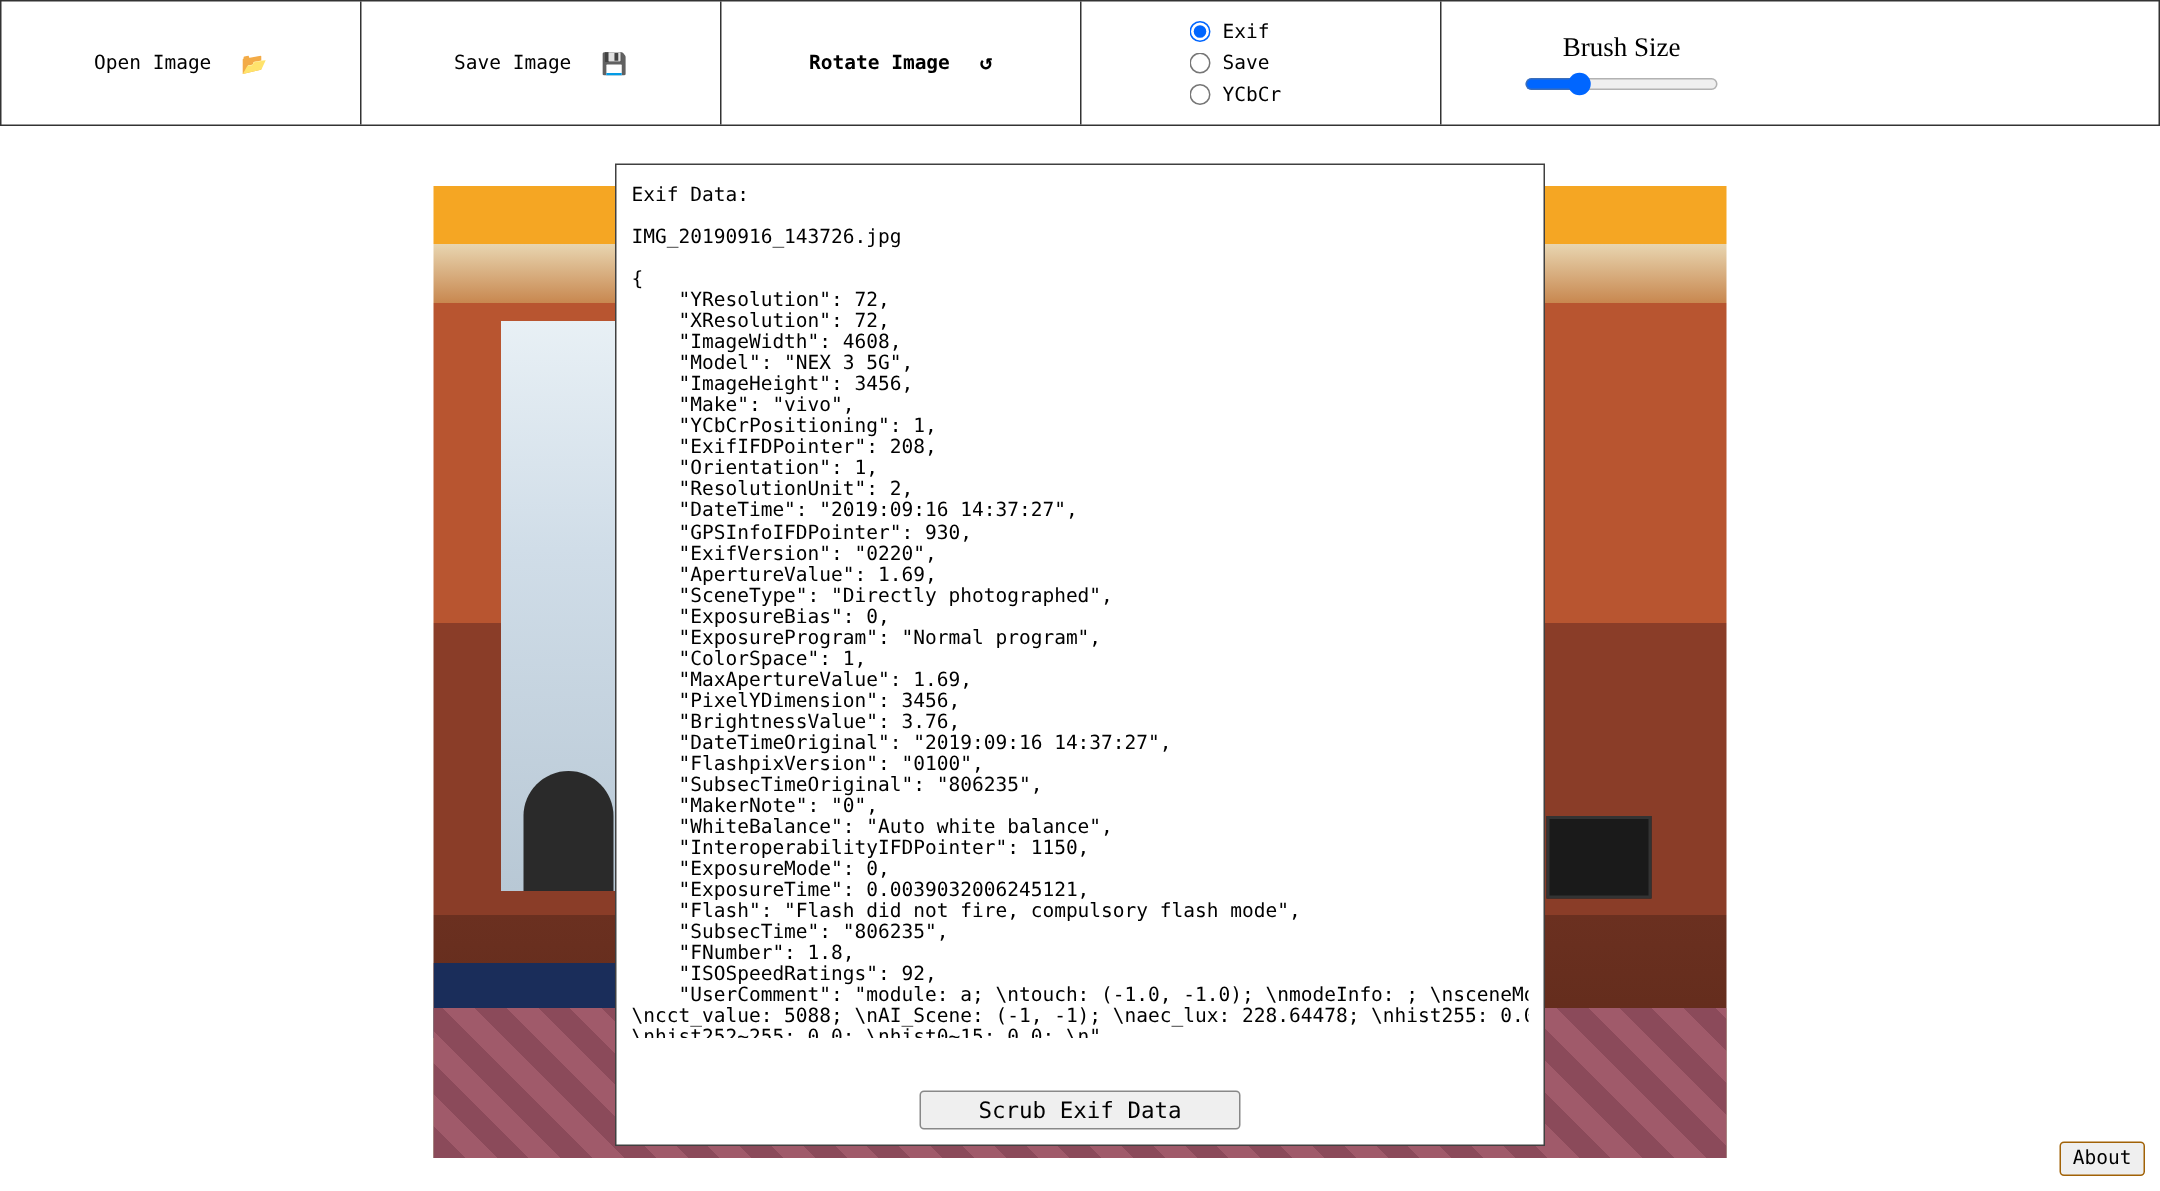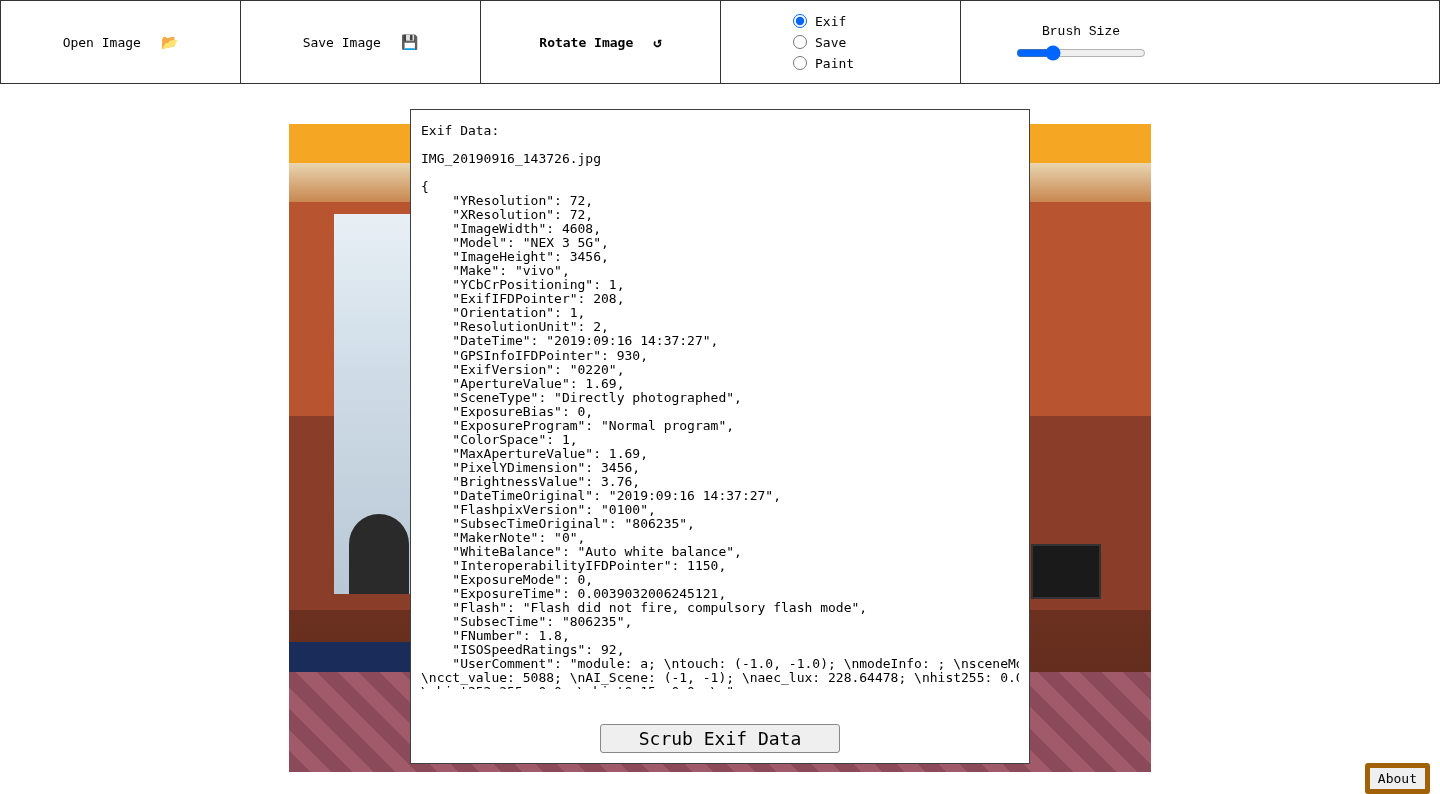--- a/index.html
+++ b/index.html
@@ -46,22 +46,22 @@
       font-family: monospace;
       font-size: 13px;
       padding: 2px 0;
     }
     .radio-row input[type="radio"] {
       width: 14px;
       height: 14px;
       accent-color: #0066ff;
     }
     .slider-label {
-      font-family: Liberation Mono, monospace;
-      font-size: 13px;
+      font-family: Liberation Serif, serif;
+      font-size: 18px;
       margin-bottom: 6px;
     }
     input[type="range"] {
       width: 130px;
       accent-color: #0066ff;
     }
     .btn-label {
       display: flex;
       align-items: center;
       gap: 20px;
@@ -149,36 +149,36 @@
     }
     .exif-text {
       flex: 1;
       overflow: hidden;
       white-space: pre;
     }
     .scrub-btn {
       align-self: center;
       padding: 3px 38px;
       font-family: monospace;
-      font-size: 18px;
+      font-size: 15px;
       background: #efefef;
       border: 1px solid #888;
       border-radius: 3px;
       cursor: pointer;
       margin-top: 4px;
     }
     .about-btn {
       position: absolute;
-      bottom: 0;
+      bottom: 10px;
       right: 10px;
       padding: 3px 8px;
       font-family: monospace;
       font-size: 13px;
       background: #efefef;
-      border: 5px solid #a16207;
+      border: 1px solid #a16207;
       border-radius: 3px;
       cursor: pointer;
     }
     .icon-emoji {
       font-size: 14px;
     }
   </style>
 </head>
 <body>
 
@@ -205,21 +205,21 @@
     <label class="radio-row">
       <input type="radio" name="mode" checked="" style="">
       <span>Exif</span>
     </label>
     <label class="radio-row">
       <input type="radio" name="mode" style="">
       <span>Save</span>
     </label>
     <label class="radio-row">
       <input type="radio" name="mode" style="">
-      <span>Paint</span>
+      <span>YCbCr</span>
     </label>
   </div>
   <div class="toolbar-cell cell-brush">
     <div class="slider-label">Brush Size</div>
     <input type="range" min="0" max="100" value="25" style="">
   </div>
 </div>
 
 <div class="canvas-area">
   <div class="image-backdrop">

